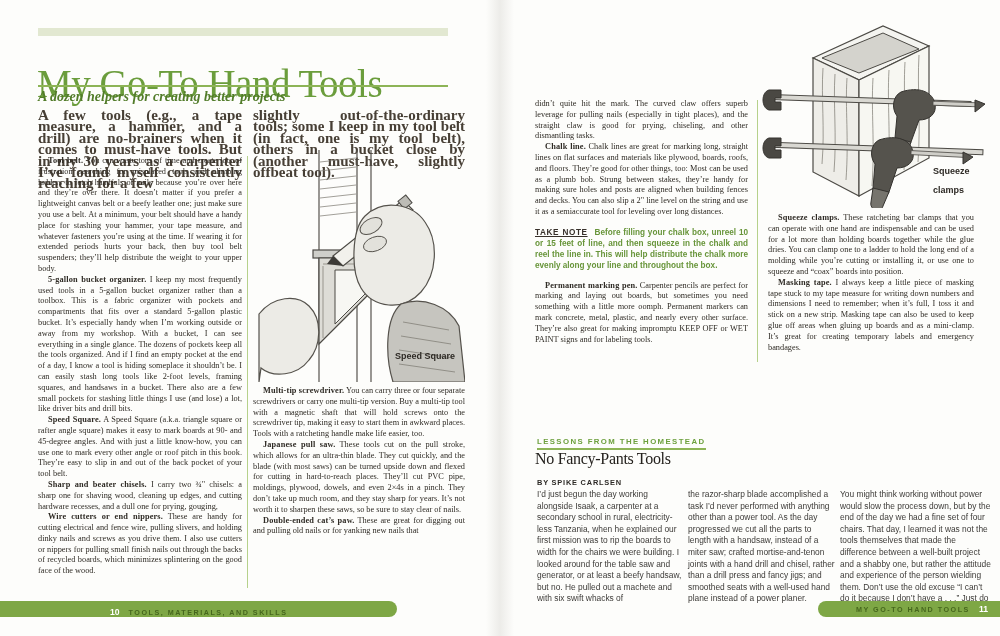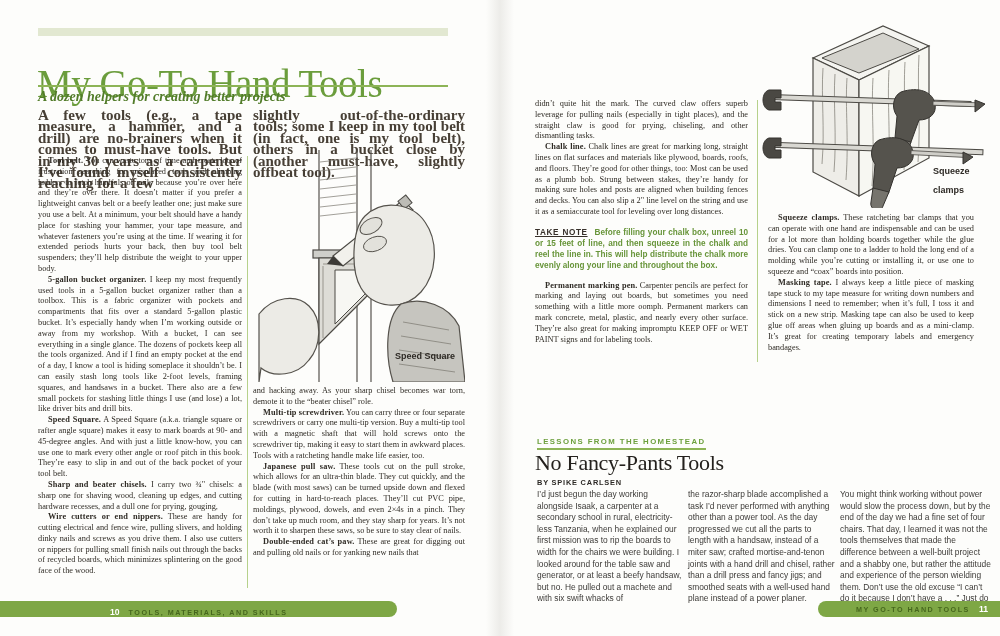--- a/index.html
+++ b/index.html
@@ -47,21 +47,21 @@
   .illo2{left:761px;top:8px;width:236px;height:200px;}
   .caption{font-family:"Liberation Sans", sans-serif;font-weight:bold;font-size:9px;
            line-height:19px;color:#2e2a25;}
   .cap-speed{left:395px;top:347px;}
   .cap-clamps{left:933px;top:162px;width:62px;}
 
   
   .eyebrow{left:537px;top:437px;font-family:"Liberation Sans", sans-serif;font-size:7.8px;
            font-weight:bold;letter-spacing:1.4px;color:#6da03e;border-bottom:2px solid #8db456;
            padding-bottom:2px;}
-  .h-title{left:535px;top:450px;font-size:22px;color:#24211d;letter-spacing:-0.3px;}
+  .h-title{left:535px;top:450px;font-size:16px;color:#24211d;letter-spacing:-0.3px;}
   .byline{left:537px;top:478px;font-family:"Liberation Sans", sans-serif;font-size:7.4px;
           font-weight:bold;letter-spacing:0.8px;color:#2d2a26;}
   .hcol{top:489px;font-family:"Liberation Sans", sans-serif;font-size:8.4px;line-height:11.6px;color:#3d3b38;}
   .hcol.c1{left:537px;width:148px;}
   .hcol.c2{left:688px;width:148px;}
   .hcol.c3{left:840px;width:152px;}
 
   
   .footer{top:601px;height:16px;background:#7ea745;font-family:"Liberation Sans", sans-serif;
           display:flex;align-items:center;}
@@ -136,21 +136,20 @@
         <line x1="150" y1="176" x2="196" y2="184"></line>
           <line x1="148" y1="190" x2="198" y2="198"></line>
         <line x1="146" y1="204" x2="200" y2="212"></line>
           <line x1="146" y1="218" x2="202" y2="226"></line>
       </g>
     </svg>
   </div>
   <div class="abs caption cap-speed">Speed Square</div>
 
   <div class="abs bodycol col-l2">
-    <p class="para cont"><span>and hacking away. As your sharp chisel becomes war torn, demote it to the “beater chisel” role.</span></p>
     <p class="para"><span class="lead">Multi-tip screwdriver.</span> <span>You can carry three or four separate screwdrivers or carry one multi-tip version. Buy a multi-tip tool with a magnetic shaft that will hold screws onto the screwdriver tip, making it easy to start them in awkward places. Tools with a ratcheting handle make life easier, too.</span></p>
     <p class="para"><span class="lead">Japanese pull saw.</span> <span>These tools cut on the pull stroke, which allows for an ultra-thin blade. They cut quickly, and the blade (with most saws) can be turned upside down and flexed for cutting in hard-to-reach places. They’ll cut PVC pipe, moldings, plywood, dowels, and even 2×4s in a pinch. They don’t take up much room, and they stay sharp for years. It’s not worth it to sharpen these saws, so be sure to stay clear of nails.</span></p>
     <p class="para"><span class="lead">Double-ended cat’s paw.</span> <span>These are great for digging out and pulling old nails or for yanking new nails that</span></p>
   </div>
 
   <div class="abs footer fl">
     <span class="num">10</span>
     <span class="lbl">TOOLS, MATERIALS, AND SKILLS</span>
   </div>
 

